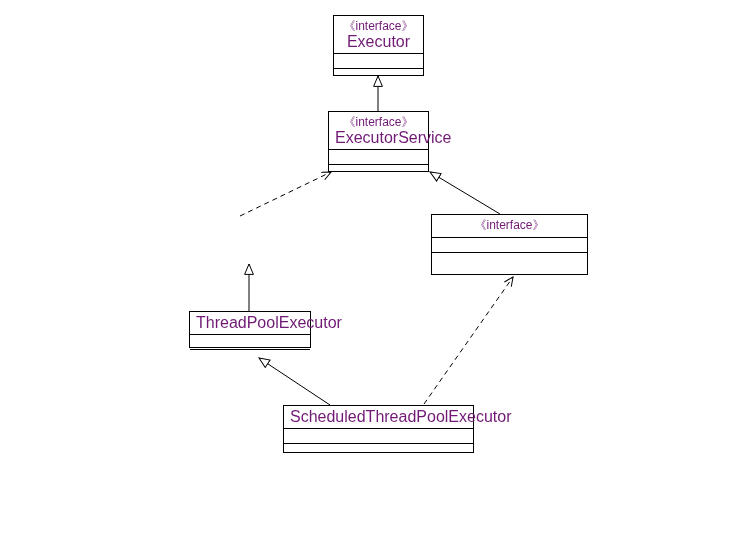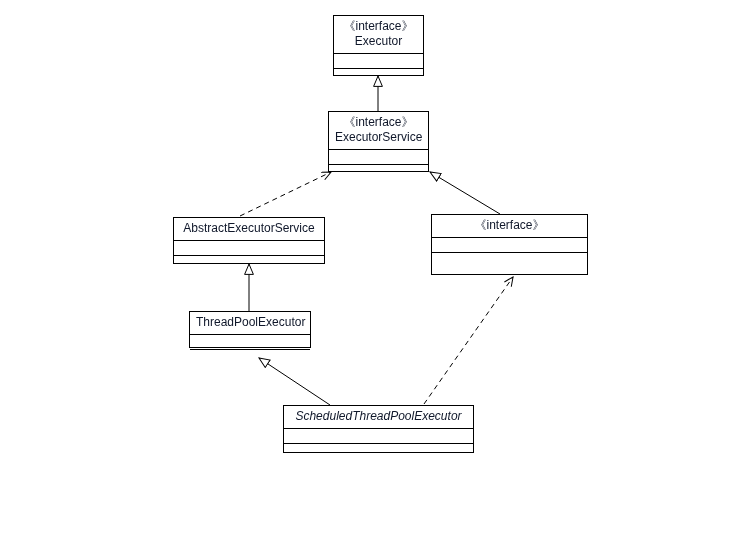--- a/index.html
+++ b/index.html
@@ -27,35 +27,35 @@
   .uml-class {
     position: absolute;
     box-sizing: border-box;
     border: 1px solid #000000;
     background: #ffffff;
     z-index: 2;
   }
   .uml-header {
     box-sizing: border-box;
     text-align: center;
-    color: #0f172a;
+    color: #701a75;
     font-size: 12px;
     line-height: 15px;
     padding: 3px 6px 4px 6px;
     border-bottom: 1px solid #000000;
     white-space: nowrap;
   }
   .uml-stereotype {
     display: block;
     font-size: 12px;
     line-height: 15px;
   }
   .uml-name {
     display: block;
-    font-size: 12px;
+    font-size: 16px;
     line-height: 15px;
   }
   .uml-compartment {
     box-sizing: border-box;
     height: 15px;
   }
   .uml-compartment.divided {
     border-bottom: 1px solid #000000;
   }
 </style>
@@ -110,45 +110,38 @@
 
   <div class="uml-class" style="left:328px; top:111px; width:101px; height:61px;">
     <div class="uml-header">
       <span class="uml-stereotype">《interface》</span>
       <span class="uml-name">ExecutorService</span>
     </div>
     <div class="uml-compartment divided"></div>
     <div class="uml-compartment"></div>
   </div>
 
-  <div class="uml-class" style="left:173px; top:217px; width:152px; height:47px;">
-    <div class="uml-header">
-      <span class="uml-name">AbstractExecutorService</span>
-    </div>
-    <div class="uml-compartment divided"></div>
-    <div class="uml-compartment"></div>
-  </div>
 
   <div class="uml-class" style="left:431px; top:214px; width:157px; height:61px;">
     <div class="uml-header">
       <span class="uml-stereotype">《interface》</span>
     </div>
     <div class="uml-compartment divided"></div>
     <div class="uml-compartment"></div>
   </div>
 
   <div class="uml-class" style="left:189px; top:311px; width:122px; height:37px;">
     <div class="uml-header">
       <span class="uml-name">ThreadPoolExecutor</span>
     </div>
     <div class="uml-compartment divided"></div>
     <div class="uml-compartment"></div>
   </div>
 
-  <div class="uml-class" style="left:283px; top:405px; width:191px; height:48px;font-style:italic;">
+  <div class="uml-class" style="left:283px; top:405px; width:191px; height:48px;">
     <div class="uml-header">
       <span class="uml-name">ScheduledThreadPoolExecutor</span>
     </div>
     <div class="uml-compartment divided"></div>
     <div class="uml-compartment"></div>
   </div>
 
 </div>
 
 </body></html>

